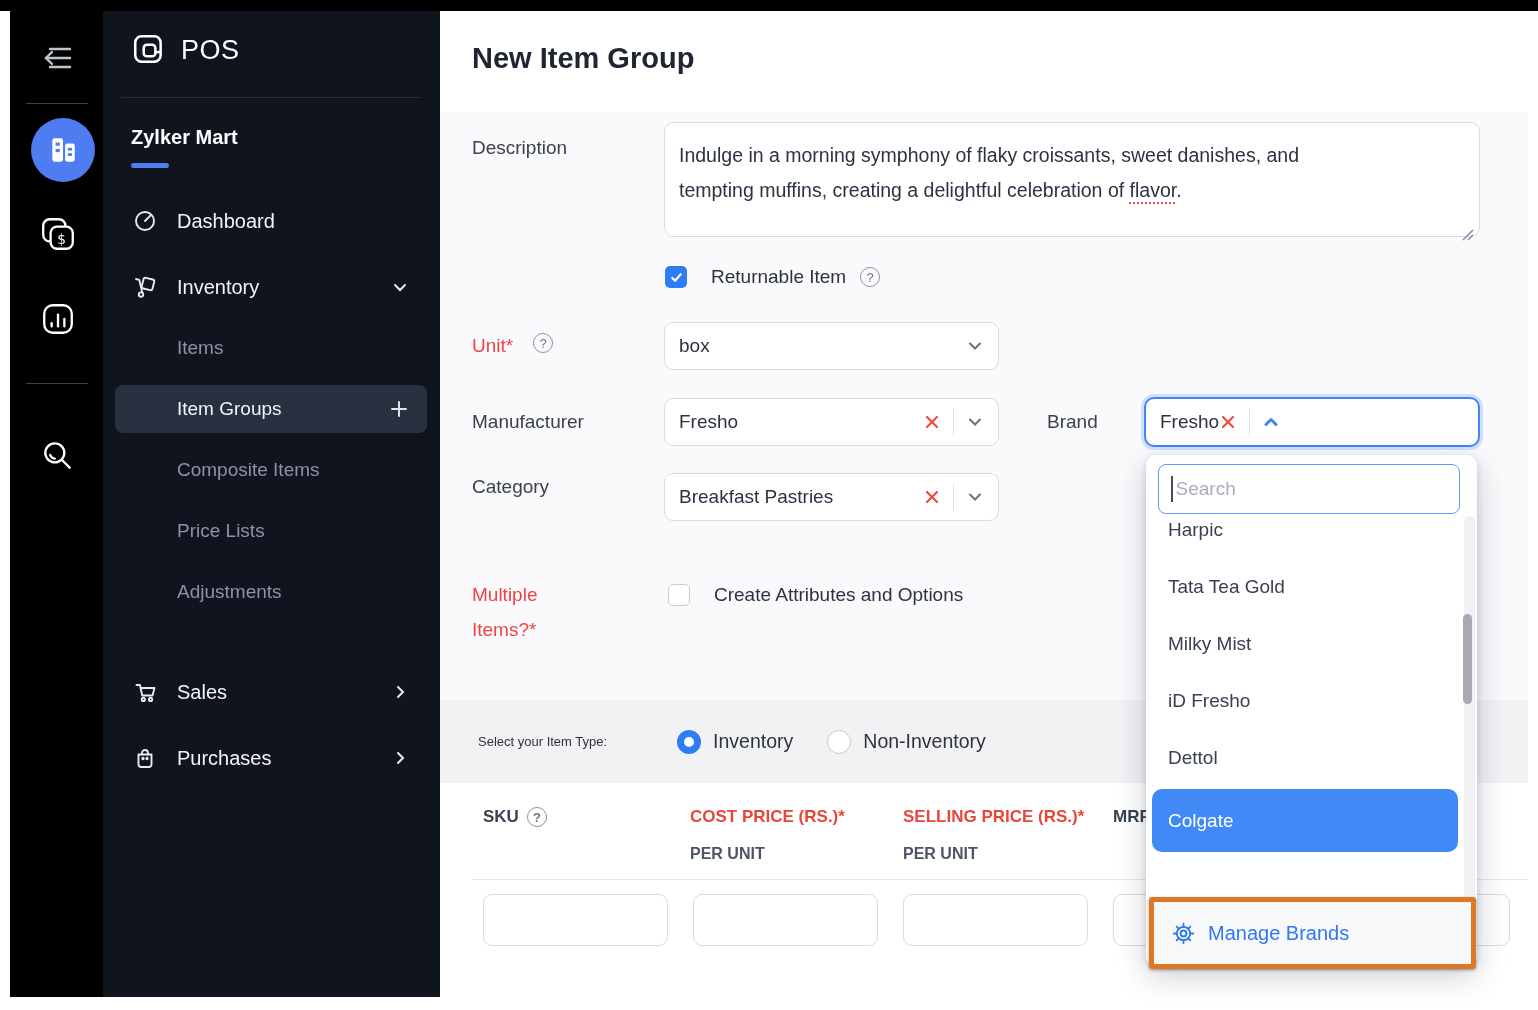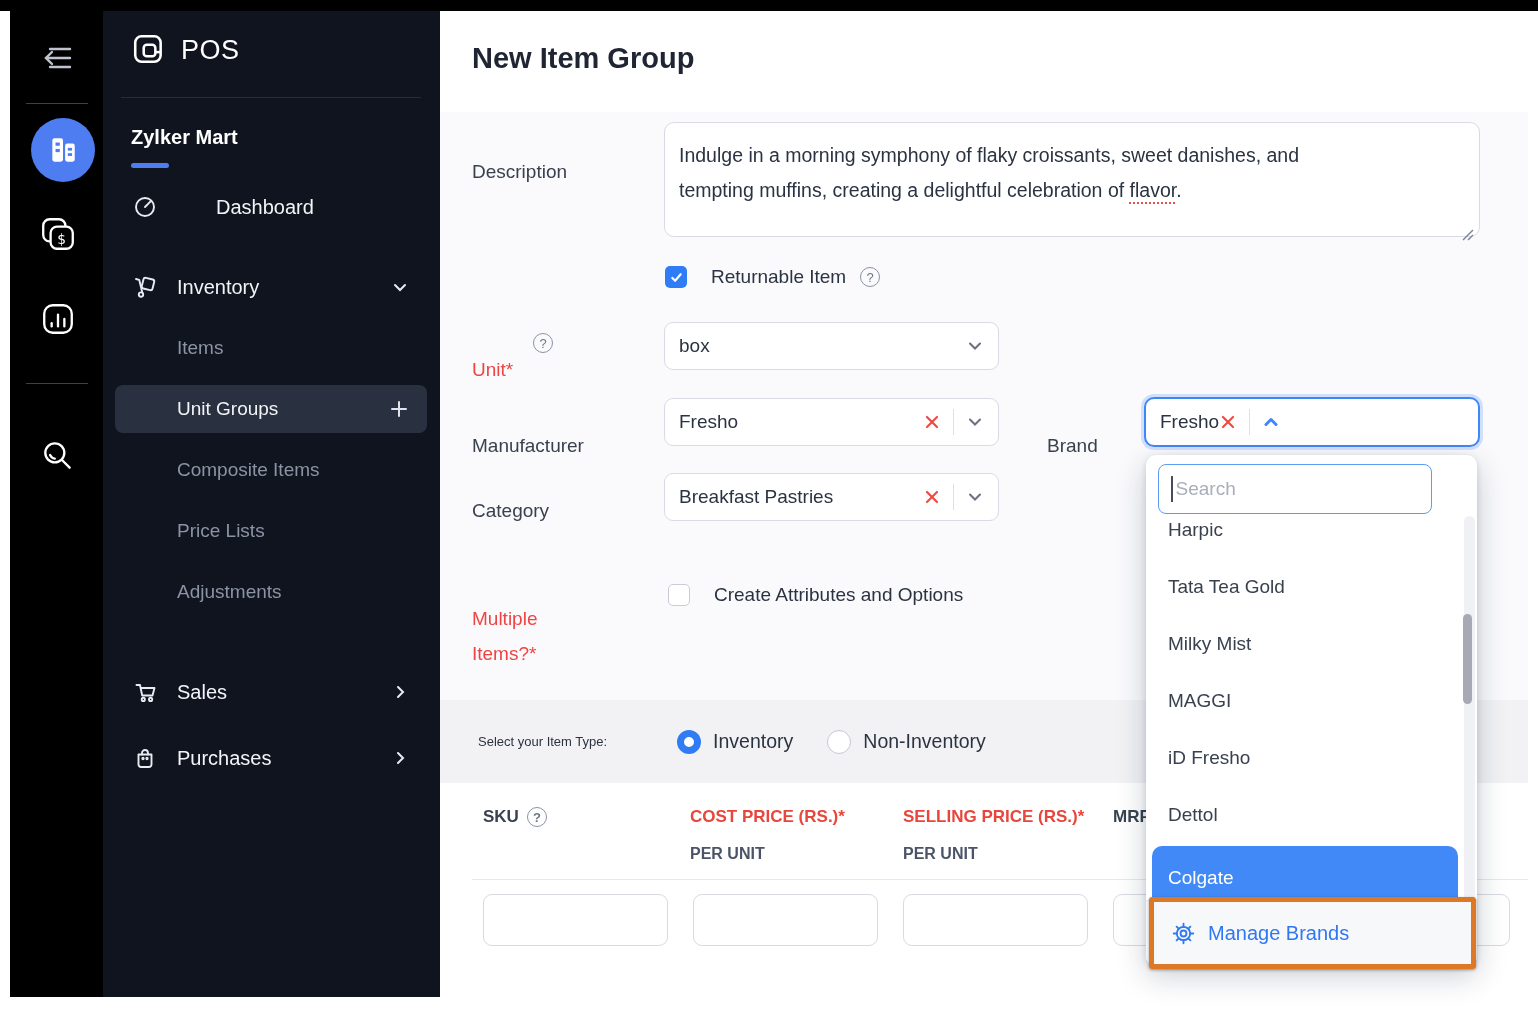--- a/index.html
+++ b/index.html
@@ -23,36 +23,36 @@
   .nav-logo { position:absolute; left:28px; top:21px; display:flex; align-items:center; gap:14px; }
   .nav-logo .pos-text { font-size:27px; font-weight:400; letter-spacing:.5px; color:#fff; }
   .nav-div { position:absolute; left:18px; top:86px; width:300px; height:1px; background:#262c39; }
   .store { position:absolute; left:28px; top:115px; font-size:20px; font-weight:700; color:#fff; }
   .store-underline { position:absolute; left:28px; top:152px; width:38px; height:5px; border-radius:3px; background:#4e7df1; }
 
   .nav-item { position:absolute; left:12px; width:312px; height:48px; display:flex; align-items:center;
       font-size:20px; color:#f2f4f8; cursor:pointer; border-radius:8px; }
   .nav-item .nicon { width:24px; height:24px; margin-left:18px; margin-right:20px; flex:0 0 auto; }
   .nav-item .chev { margin-left:auto; margin-right:18px; width:18px; height:18px; }
-  .ni-dashboard { top:172px;gap:39px; } .ni-inventory { top:252px; }
+  .ni-dashboard { top:186px; } .ni-inventory { top:252px; }
   .ni-sales { top:657px; } .ni-purchases { top:723px; }
 
   .sub-item { position:absolute; left:12px; width:312px; height:48px; display:flex; align-items:center;
       padding-left:62px; font-size:19px; color:#8b93a4; cursor:pointer; border-radius:8px; }
   .si-items { top:313px; } .si-groups { top:374px; color:#f2f4f8; background:#293040; }
   .si-composite { top:435px; } .si-price { top:496px; } .si-adjust { top:557px; }
   .si-groups .plus { margin-left:auto; margin-right:18px; width:20px; height:20px; }
 
   
   .main { position:absolute; left:430px; top:0; width:1088px; height:100%; background:#fff; overflow:hidden; }
   .main-header { position:absolute; top:0; left:0; right:0; height:101px; background:#fff; }
   .page-title { position:absolute; left:32px; top:31px; font-size:29px; font-weight:700; color:#1f2533; }
 
   .form { position:absolute; top:101px; left:0; right:0; height:588px; background:#fafafc; }
-  .flabel { position:absolute; font-size:19px; color:#39414f; white-space:nowrap;margin-top:24px; }
+  .flabel { position:absolute; font-size:19px; color:#39414f; white-space:nowrap; }
   .flabel-red { color:#ef4444; }
   .l-desc { left:32px; top:25px; }
   .l-unit { left:32px; top:223px; } .l-unit-q { position:absolute; left:93px; top:221px; }
   .l-manu { left:32px; top:299px; } .l-brand { left:607px; top:299px; }
   .l-cat  { left:32px; top:364px;text-align:right; }
   .l-mult1 { left:32px; top:472px; } .l-mult2 { left:32px; top:507px; }
 
   .desc-box { position:absolute; left:224px; top:10px; width:816px; height:115px; background:#fff;
       border:1px solid #d8dbe3; border-radius:10px; padding:15px 14px; font-size:19.5px; line-height:35px;
       color:#2b3342; }
@@ -96,21 +96,21 @@
   .th-sku { left:43px; display:flex; align-items:center; gap:8px; }
   .th-cost { left:250px; } .th-sell { left:463px; } .th-mrp { left:673px; }
   .tu-cost { left:250px; } .tu-sell { left:463px; }
   .t-div { position:absolute; top:96px; left:32px; right:0; height:1px; background:#e6e8ed; }
   .cellin { position:absolute; top:111px; width:185px; height:52px; background:#fff; border:1px solid #d8dbe3; border-radius:9px; }
   .ci1 { left:43px; } .ci2 { left:253px; } .ci3 { left:463px; } .ci4 { left:673px; } .ci5 { left:885px; }
 
   
   .dd { position:absolute; left:1146px; top:455px; width:331px; height:511px; background:#fff; border-radius:10px;
       box-shadow:0 10px 30px rgba(20,30,60,.22), 0 2px 6px rgba(20,30,60,.15); z-index:30; }
-  .dd-search { position:absolute; left:12px; top:9px; width:274px; height:50px; border:1.5px solid #5e9cf3;
+  .dd-search { position:absolute; left:12px; top:9px; width:302px; height:50px; border:1.5px solid #5e9cf3;
       border-radius:8px; background:#fff; display:flex; align-items:center; padding:0 12px; }
   .dd-caret { width:1.5px; height:26px; background:#454c5c; margin-right:3px; }
   .dd-ph { font-size:19px; color:#a8aeba; }
   .dd-list { position:absolute; left:0; top:61px; right:13px; bottom:66px; overflow:hidden; }
   .dd-item { height:57px; display:flex; align-items:center; padding-left:22px; font-size:19px; color:#39414f;
       cursor:pointer; white-space:nowrap; }
   .dd-item.first { margin-top:-15px; }
   .dd-selected { margin:3px 6px 0 6px; height:63px; border-radius:10px; background:#4189f7; color:#fff;
       display:flex; align-items:center; padding-left:16px; font-size:19px; cursor:pointer; }
   .dd-track { position:absolute; right:2px; top:61px; width:11px; bottom:66px; background:#f0f1f5; border-radius:6px; }
@@ -214,21 +214,21 @@
           <svg viewBox="0 0 18 18" fill="none" stroke="#e8ebf1" stroke-width="2" stroke-linecap="round">
               <path d="M4 7 l5 5 5 -5"></path>
             </svg>
         </span>
       </div>
 
       <div class="sub-item si-items">
         <span>Items</span>
       </div>
       <div class="sub-item si-groups">
-        <span>Unit Groups</span>
+        <span>Item Groups</span>
         <span class="plus">
           <svg viewBox="0 0 20 20" fill="none" stroke="#dfe3ea" stroke-width="2" stroke-linecap="round">
             <line x1="10" y1="3" x2="10" y2="17"></line>
               <line x1="3" y1="10" x2="17" y2="10"></line>
             </svg>
         </span>
       </div>
       <div class="sub-item si-composite">
         <span>Composite Items</span>
       </div>
@@ -405,21 +405,20 @@
 
   <div class="dd">
     <div class="dd-search">
       <span class="dd-caret"></span>
       <span class="dd-ph">Search</span>
     </div>
     <div class="dd-list">
       <div class="dd-item first">Harpic</div>
       <div class="dd-item">Tata Tea Gold</div>
       <div class="dd-item">Milky Mist</div>
-      <div class="dd-item">MAGGI</div>
       <div class="dd-item">iD Fresho</div>
       <div class="dd-item">Dettol</div>
       <div class="dd-selected">Colgate</div>
     </div>
     <div class="dd-track">
       <div class="dd-thumb"></div>
     </div>
     <div class="dd-footer">
       <span class="gear">
         <svg viewBox="0 0 24 24" fill="none" stroke="#3077f3" stroke-width="1.9" stroke-linecap="round">

